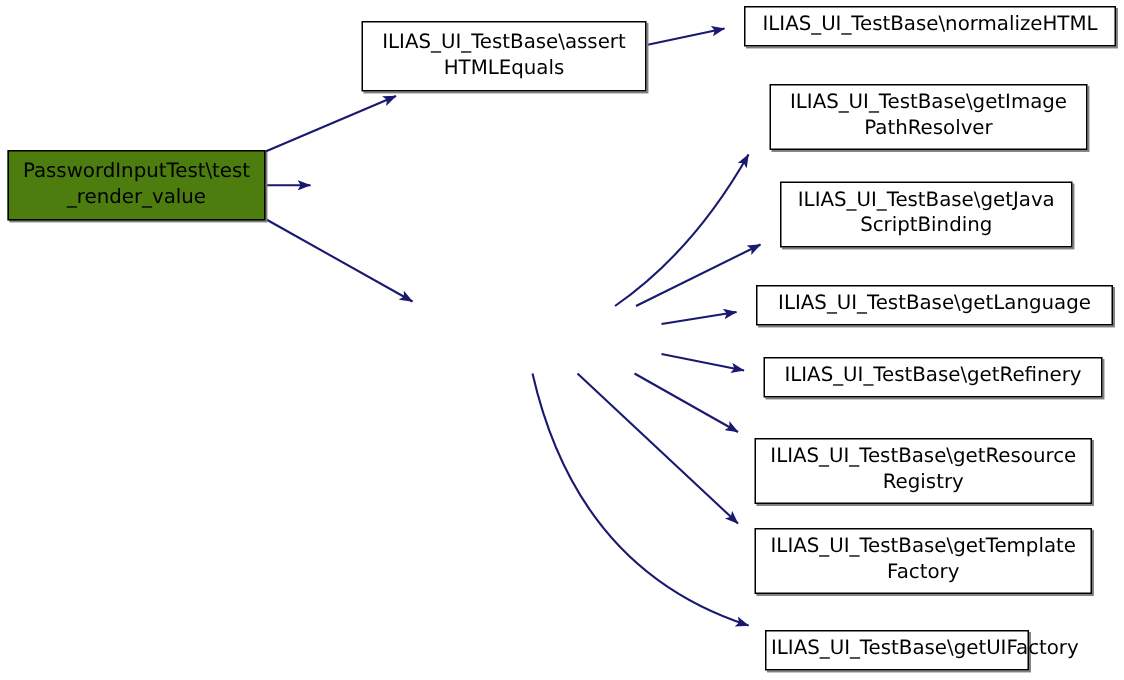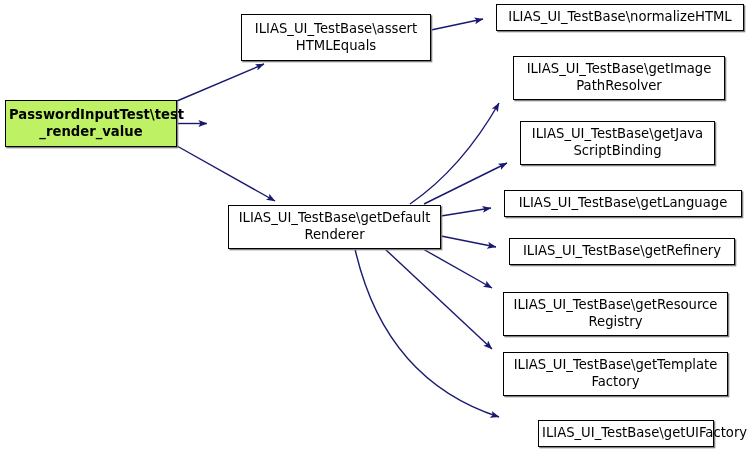--- a/index.html
+++ b/index.html
@@ -34,22 +34,21 @@
     font-size: 13.2px;
     line-height: 1.28;
     color: #000000;
     letter-spacing: 0px;
     box-shadow: 1.3px 1.3px 0 0 #808080;
     white-space: pre-line;
     padding: 0 3px;
     z-index: 2;
   }
   .node.root {
-    background: #bef264;
-    font-weight: bold;
+    background: #4d7c0f;
   }
   .node-label {
     display: block;
     width: 100%;
   }
 </style>
 </head>
 <body>
 
 <div id="graph-root">
@@ -88,24 +87,20 @@
     <span class="node-label">PasswordInputTest\test
 _render_value</span>
   </div>
 
   <div class="node" style="left:241px;top:14px;width:190px;height:47px;">
     <span class="node-label">ILIAS_UI_TestBase\assert
 HTMLEquals</span>
   </div>
 
 
-  <div class="node" style="left:228px;top:205px;width:213px;height:44px;">
-    <span class="node-label">ILIAS_UI_TestBase\getDefault
-Renderer</span>
-  </div>
 
   <div class="node" style="left:496px;top:4px;width:248px;height:27px;justify-content:center;">
     <span class="node-label">ILIAS_UI_TestBase\normalizeHTML</span>
   </div>
 
   <div class="node" style="left:520px;top:121px;width:195px;height:44px;">
     <span class="node-label">ILIAS_UI_TestBase\getJava
 ScriptBinding</span>
   </div>
 
@@ -125,17 +120,17 @@
   <div class="node" style="left:503px;top:292px;width:225px;height:44px;align-items:center;">
     <span class="node-label">ILIAS_UI_TestBase\getResource
 Registry</span>
   </div>
 
   <div class="node" style="left:503px;top:352px;width:225px;height:44px;justify-content:center;">
     <span class="node-label">ILIAS_UI_TestBase\getTemplate
 Factory</span>
   </div>
 
-  <div class="node" style="left:510px;top:420px;width:176px;height:27px;margin-left:28px;">
+  <div class="node" style="left:510px;top:420px;width:176px;height:27px;">
     <span class="node-label">ILIAS_UI_TestBase\getUIFactory</span>
   </div>
 
 </div>
 
 </body></html>

